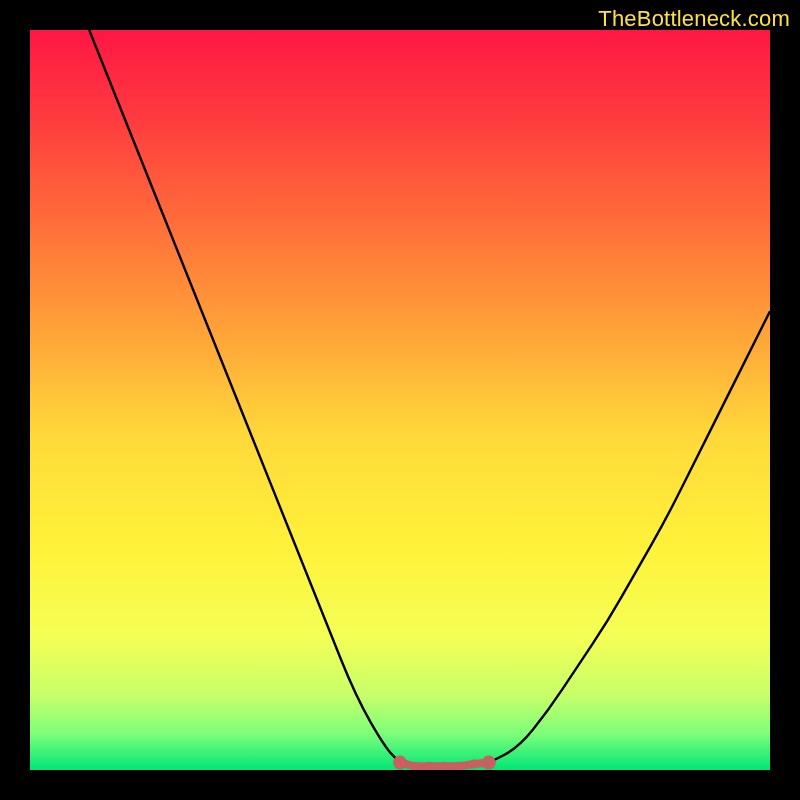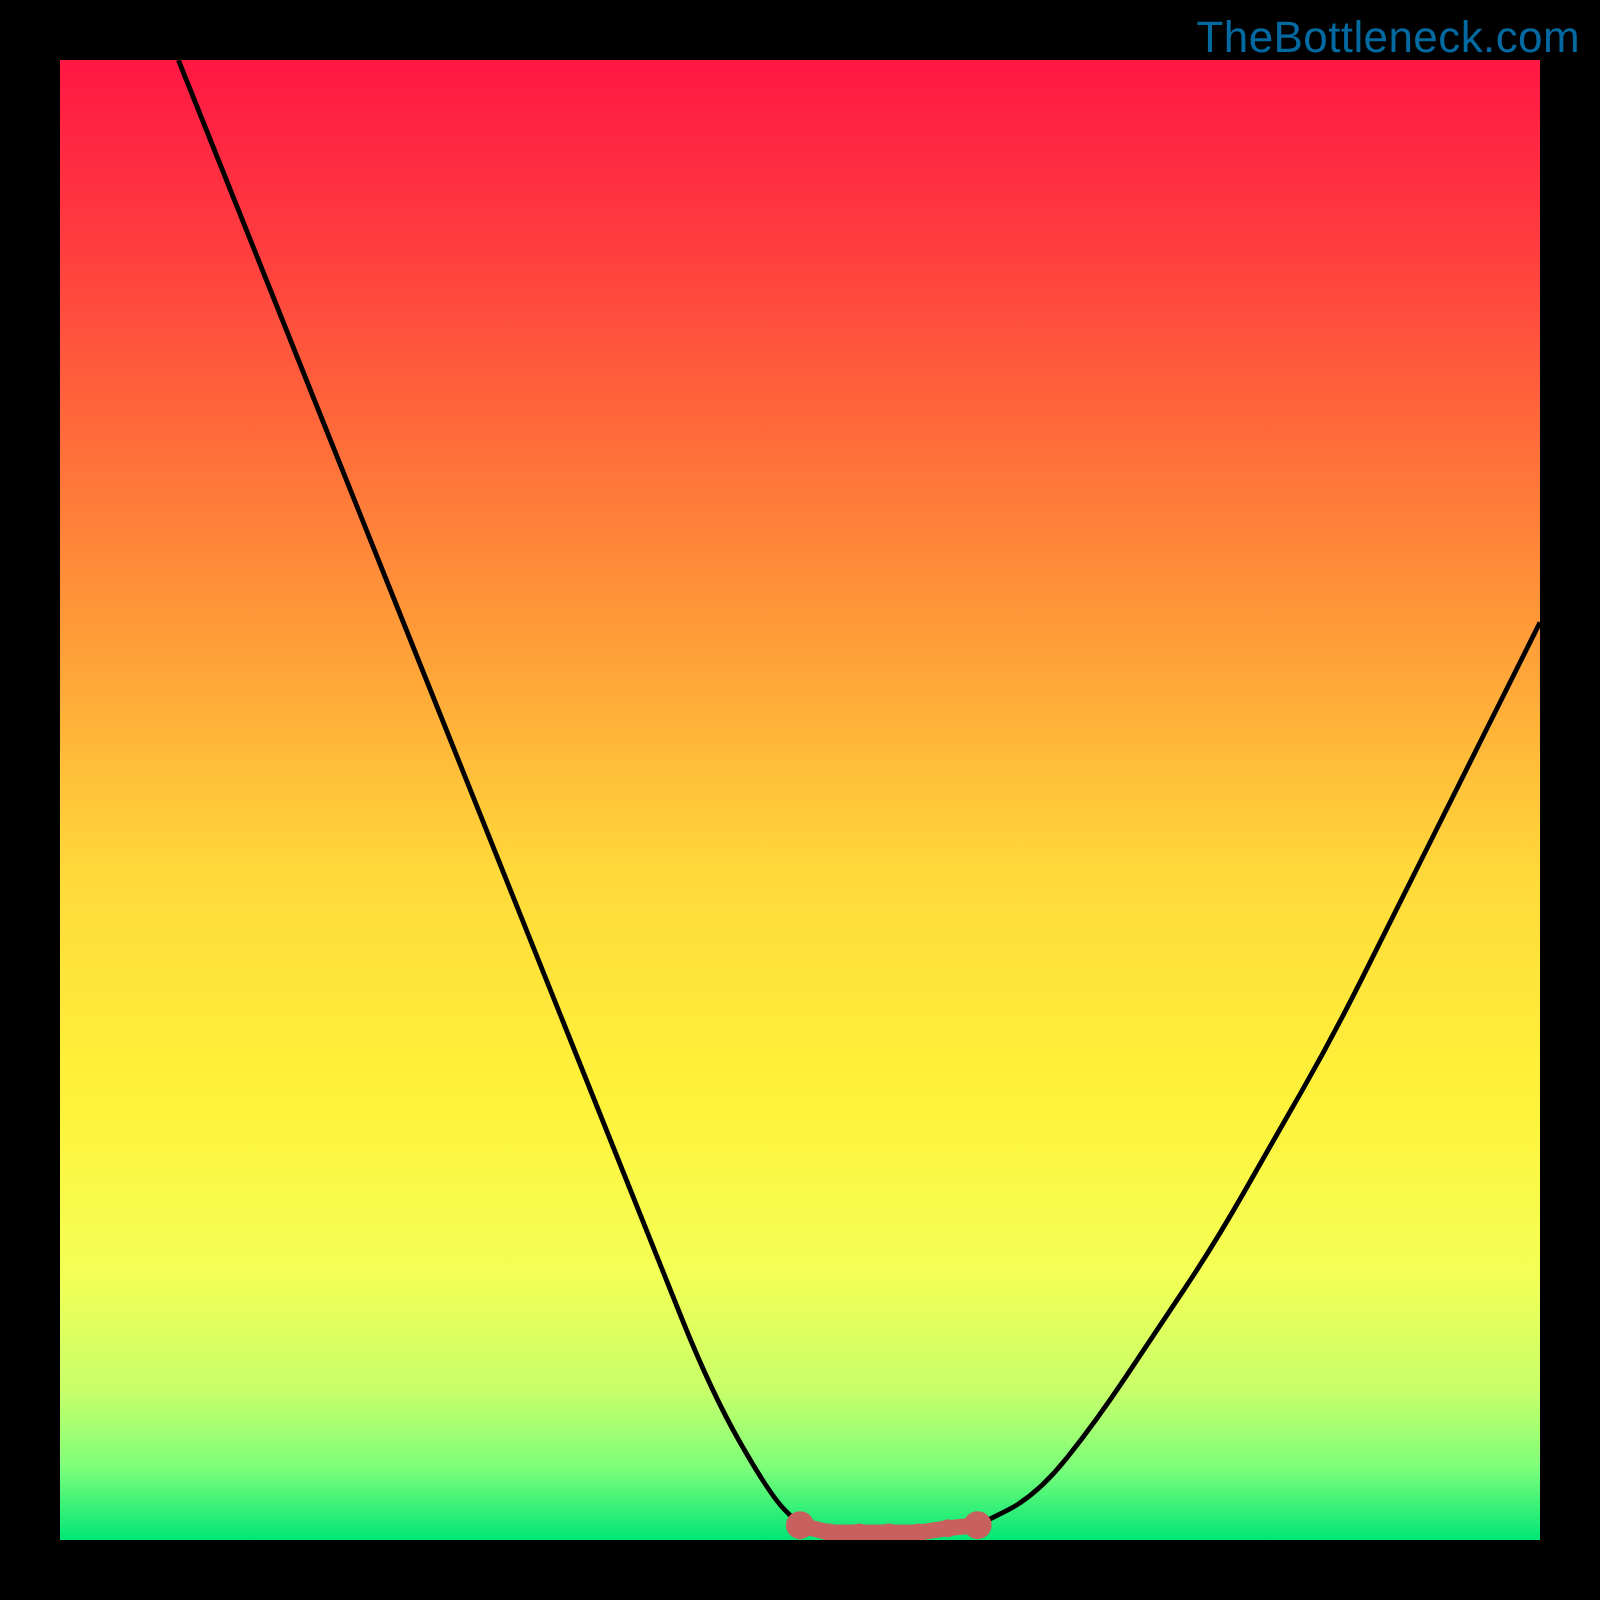--- a/index.html
+++ b/index.html
@@ -26,21 +26,21 @@
   }
   .gradient-bg {
     position: absolute;
     left: 0; top: 0;
     width: 100%; height: 100%;
   }
   .watermark {
     position: absolute;
     top: 6px;
     right: 10px;
-    color: #0369a1;
+    color: #fde047;
     font-size: 22px;
     font-weight: 500;
     letter-spacing: 0.2px;
     user-select: none;
   }
   svg.curve-layer {
     position: absolute;
     left: 0; top: 0;
     width: 100%; height: 100%;
   }

